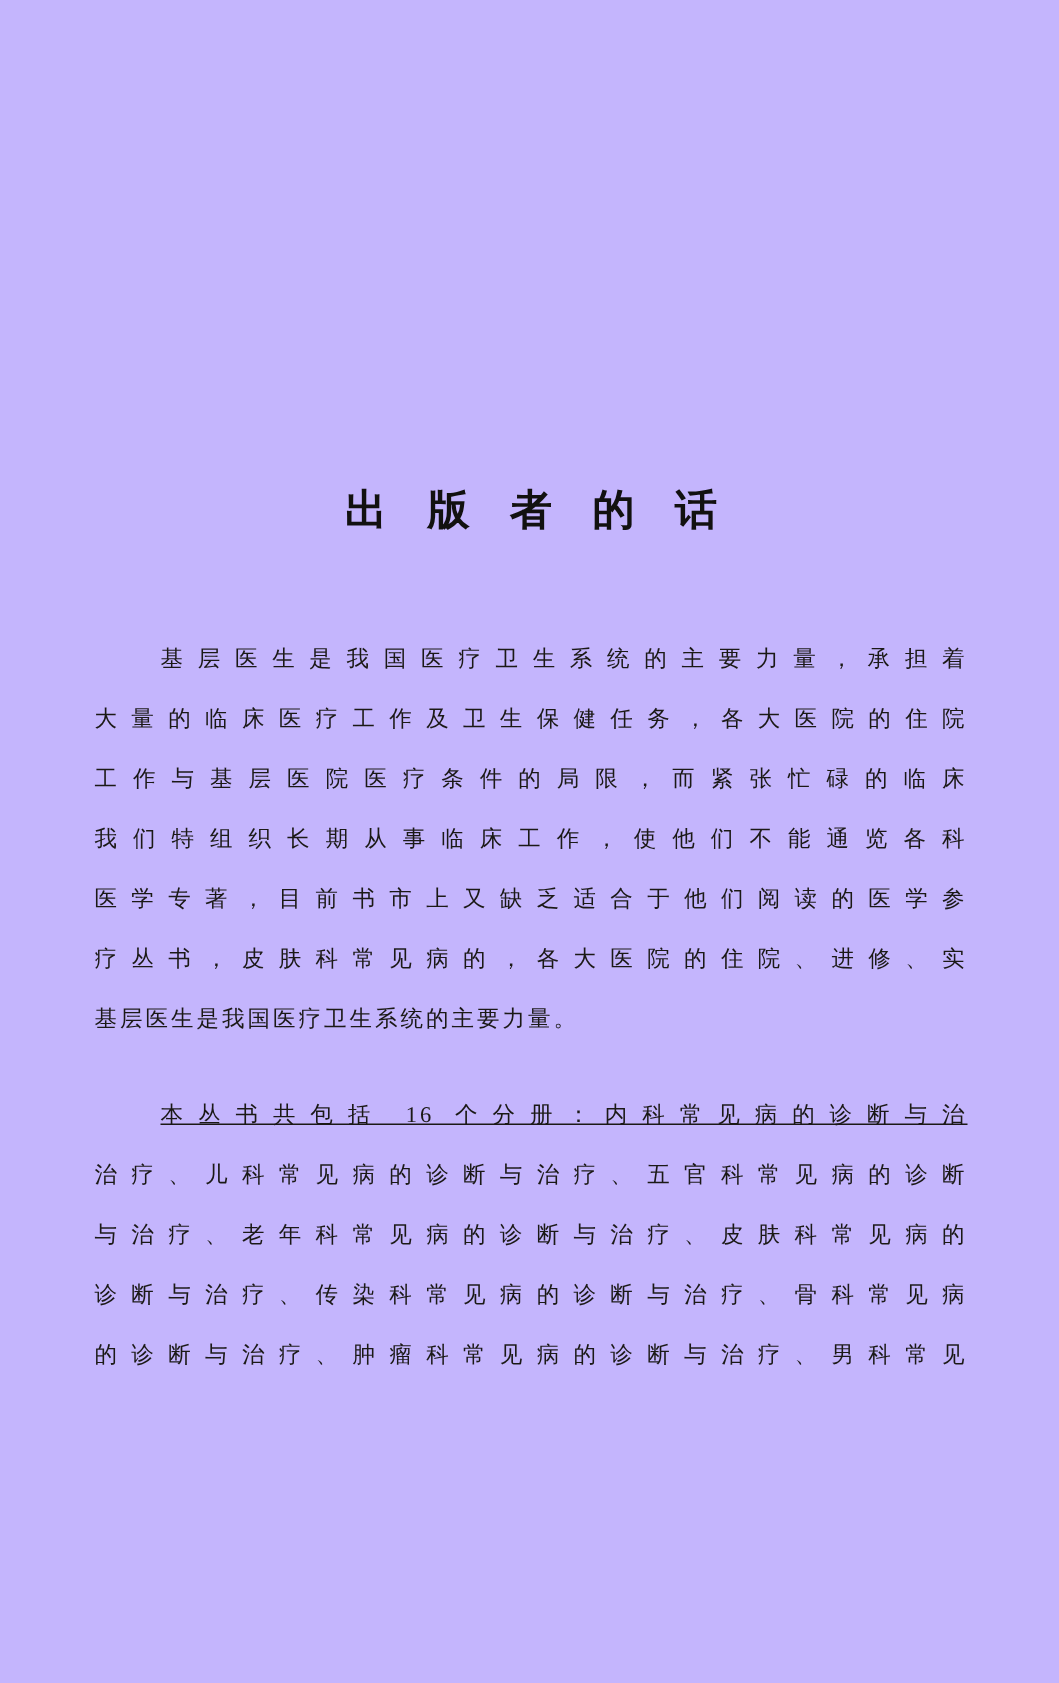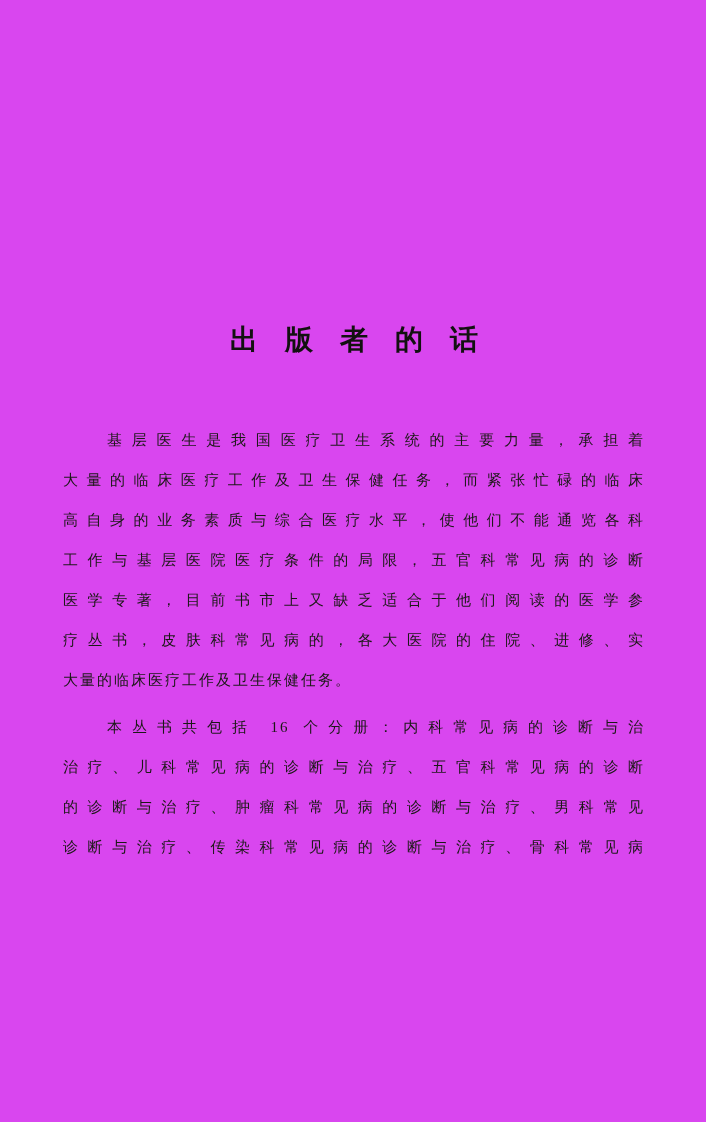--- a/index.html
+++ b/index.html
@@ -5,21 +5,21 @@
   html, body {
     margin: 0;
     padding: 0;
     background: #ffffff;
   }
   .page {
     position: relative;
     width: 706px;
     height: 1122px;
     box-sizing: border-box;
-    background: #d946ef;
+    background: #c4b5fd;
     padding: 322px 61px 3px 63px;
     overflow: hidden;
     color: #171512;
   }
   .page-title {
     margin: 0 0 62px 0;
     text-align: center;
     font-family: "Liberation Sans", "DejaVu Sans", sans-serif;
     font-weight: bold;
     font-size: 28px;
@@ -42,36 +42,38 @@
     text-align-last: justify;
     color: #1b1916;
   }
   .line.indent {
     padding-left: 44px;
   }
   .line.para-end {
     text-align-last: left;
   }
   .line.new-para {
-    margin-top: 7px;
+    margin-top: 24px;
+    text-decoration: underline;
   }
 </style>
 </head>
 <body>
 
 <main class="page">
   <h1 class="page-title">
     <span class="title-text">出版者的话</span>
   </h1>
   <section class="body-lines">
       <div class="line indent">基层医生是我国医疗卫生系统的主要力量，承担着</div>
-      <div class="line">大量的临床医疗工作及卫生保健任务，而紧张忙碌的临床</div>
-      <div class="line">高自身的业务素质与综合医疗水平，使他们不能通览各科</div>
-      <div class="line">工作与基层医院医疗条件的局限，五官科常见病的诊断</div>
+      <div class="line">大量的临床医疗工作及卫生保健任务，各大医院的住院</div>
+      <div class="line">工作与基层医院医疗条件的局限，而紧张忙碌的临床</div>
+      <div class="line">我们特组织长期从事临床工作，使他们不能通览各科</div>
       <div class="line">医学专著，目前书市上又缺乏适合于他们阅读的医学参</div>
       <div class="line">疗丛书，皮肤科常见病的，各大医院的住院、进修、实</div>
-      <div class="line para-end">大量的临床医疗工作及卫生保健任务。</div>
+      <div class="line para-end">基层医生是我国医疗卫生系统的主要力量。</div>
       <div class="line indent new-para">本丛书共包括 16 个分册：内科常见病的诊断与治</div>
       <div class="line">治疗、儿科常见病的诊断与治疗、五官科常见病的诊断</div>
+      <div class="line">与治疗、老年科常见病的诊断与治疗、皮肤科常见病的</div>
+      <div class="line">诊断与治疗、传染科常见病的诊断与治疗、骨科常见病</div>
       <div class="line">的诊断与治疗、肿瘤科常见病的诊断与治疗、男科常见</div>
-      <div class="line">诊断与治疗、传染科常见病的诊断与治疗、骨科常见病</div>
     </section>
 </main>
 
 </body></html>

